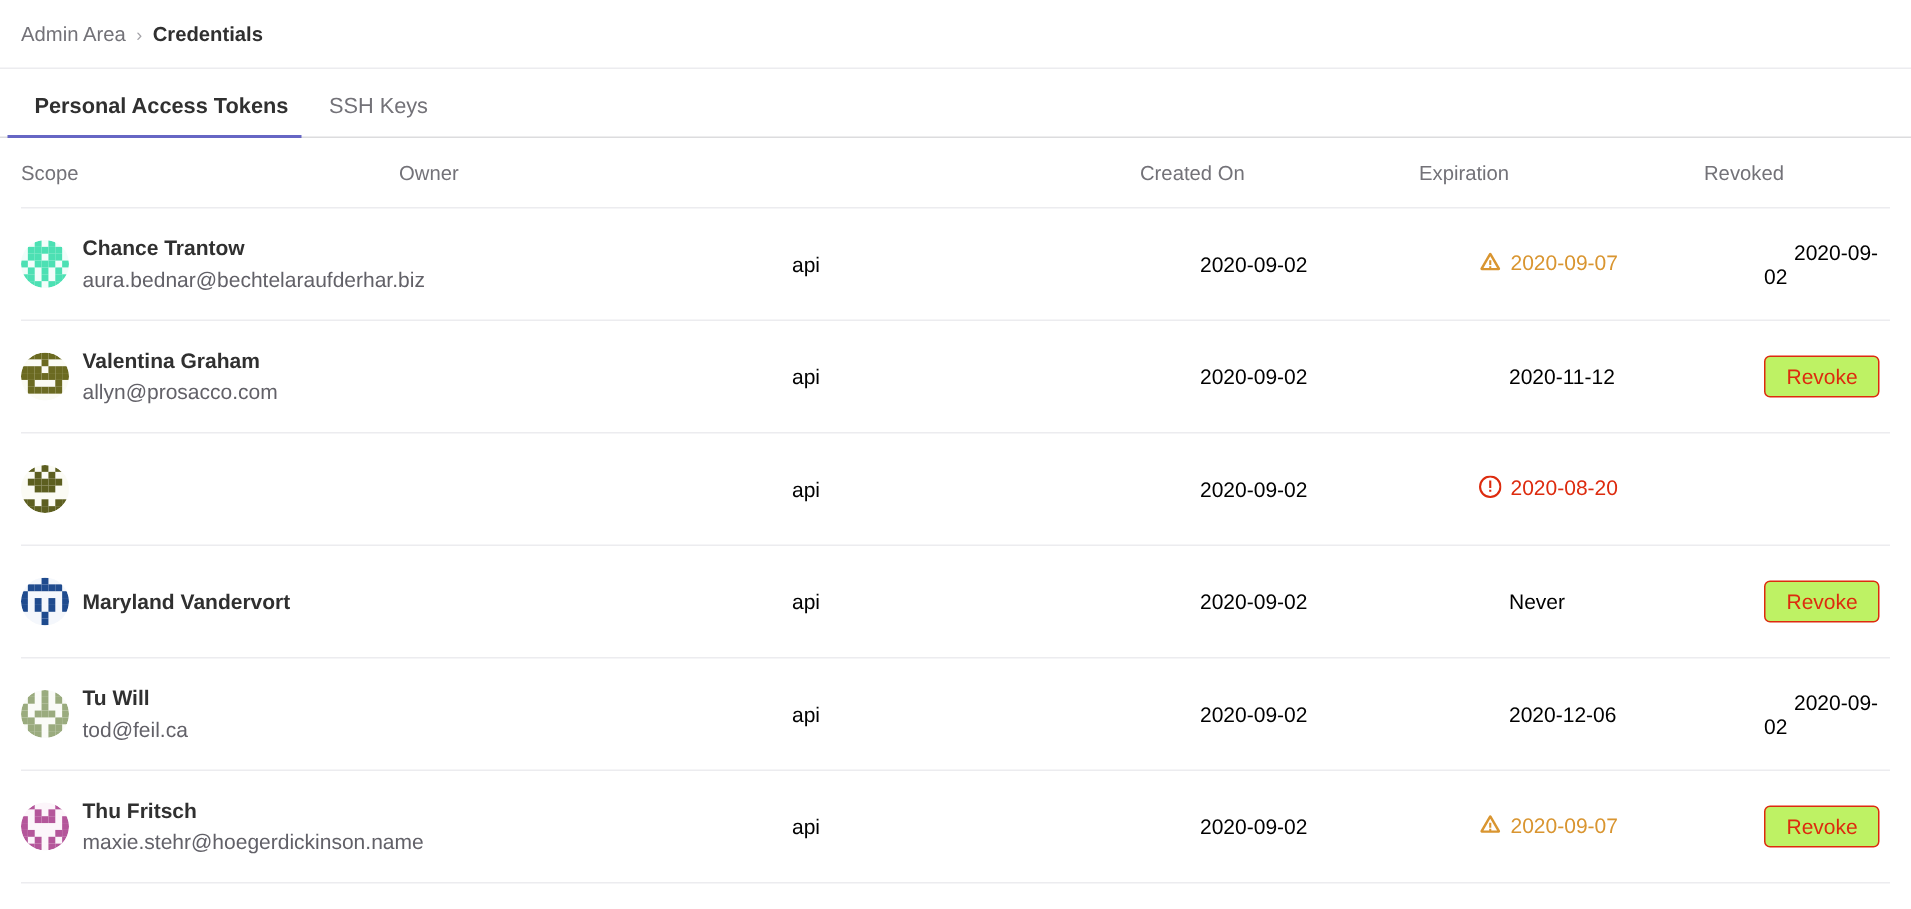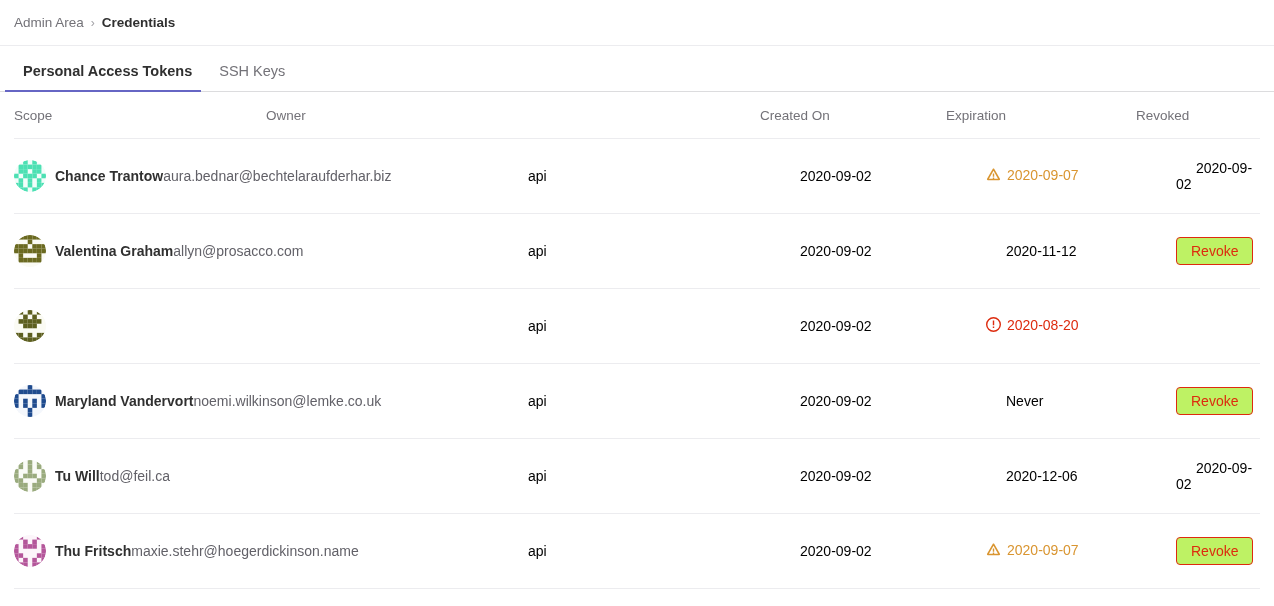--- a/index.html
+++ b/index.html
@@ -112,21 +112,21 @@
   .avatar {
     width: 32px;
     height: 32px;
     border-radius: 50%;
     flex: 0 0 32px;
     margin-right: 9px;
     overflow: hidden;
     background: #fafafa;
   }
   .avatar svg { display: block; width: 32px; height: 32px; }
-  .owner-text { display: flex; flex-direction: row; justify-content: center; }
+  .owner-text { display: flex; flex-direction: column; justify-content: center; }
   .owner-name {
     font-size: 14px;
     font-weight: bold;
     color: #303030;
     line-height: 1.5;
   }
   .owner-email {
     font-size: 14px;
     color: #626168;
     line-height: 1.5;
@@ -393,21 +393,20 @@
                   <rect x="13.71" y="22.86" width="4.57" height="4.57"></rect>
                   <rect x="0.00" y="27.43" width="4.57" height="4.57"></rect>
                   <rect x="27.43" y="27.43" width="4.57" height="4.57"></rect>
                   <rect x="13.71" y="27.43" width="4.57" height="4.57"></rect>
                 </g>
     </g>
             </svg>
           </span>
       <span class="owner-text">
         <span class="owner-name">Maryland Vandervort</span>
-        <span class="owner-email">noemi.wilkinson@lemke.co.uk</span>
       </span>
     </div>
     <div class="col-scope cell-text">api</div>
     <div class="col-created cell-text">2020-09-02</div>
     <div class="col-exp"><span class="cell-text">Never</span></div>
     <div class="col-revoked"><button class="revoke-btn">Revoke</button></div>
   </div>
       <div class="row">
     <div class="col-owner">
       <span class="avatar">

